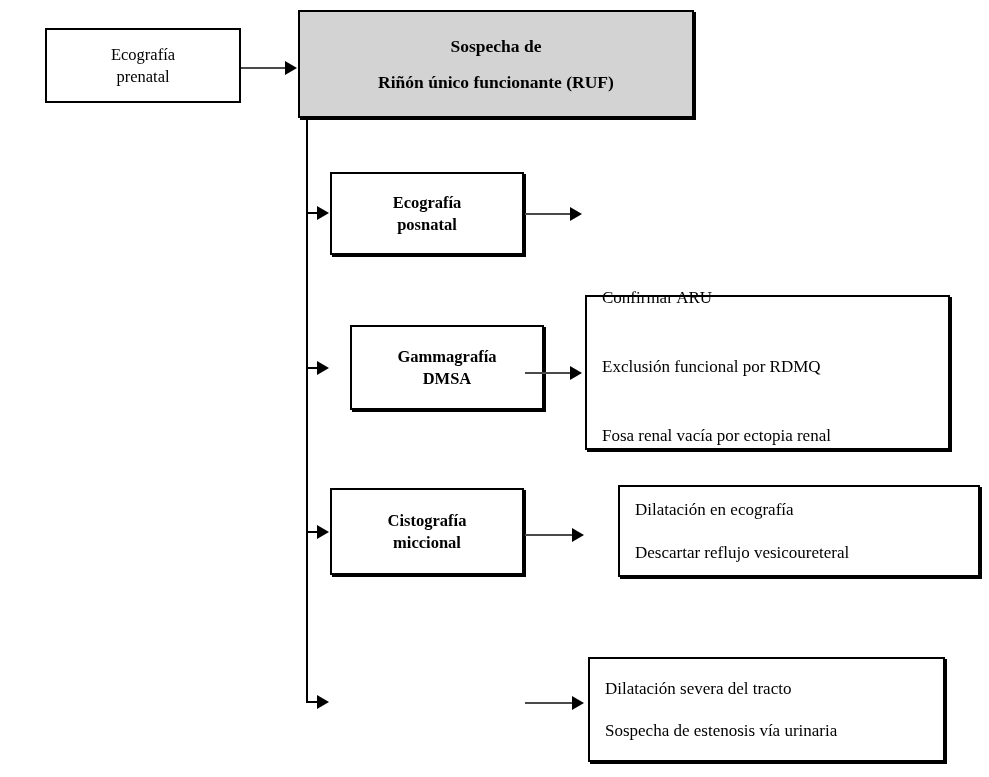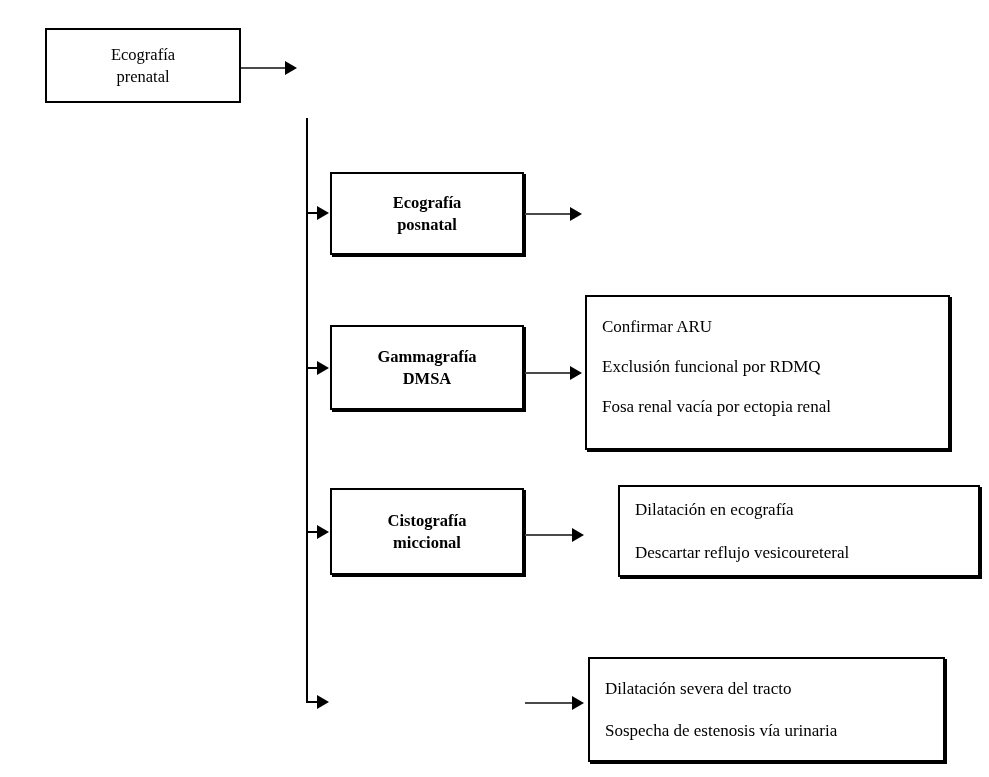--- a/index.html
+++ b/index.html
@@ -111,47 +111,51 @@
 <div id="canvas">
 
   <div class="box plain-box centered" style="left:45px; top:28px; width:196px; height:75px;">
     <span class="line">Ecografía</span>
     <span class="line">prenatal</span>
   </div>
 
   <div class="hline" style="left:241px; top:67px; width:46px;"></div>
   <div class="arrowhead" style="left:285px; top:61px;"></div>
 
+  <div class="box gray centered shadowed" style="left:298px; top:10px; width:396px; height:108px;">
+    <span class="line l1">Sospecha de</span>
+    <span class="line">Riñón único funcionante (RUF)</span>
+  </div>
 
   <div class="vline" style="left:306px; top:118px; height:584px;"></div>
 
   <div class="hline" style="left:306px; top:212px; width:16px; background:#000000;"></div>
   <div class="arrowhead" style="left:317px; top:206px;"></div>
 
   <div class="box stage-box centered shadowed" style="left:330px; top:172px; width:194px; height:83px;">
     <span class="line">Ecografía</span>
     <span class="line">posnatal</span>
   </div>
 
   <div class="hline" style="left:525px; top:213px; width:48px;"></div>
   <div class="arrowhead" style="left:570px; top:207px;"></div>
 
 
   <div class="hline" style="left:306px; top:367px; width:16px; background:#000000;"></div>
   <div class="arrowhead" style="left:317px; top:361px;"></div>
 
-  <div class="box stage-box centered shadowed" style="left:330px; top:325px; width:194px; height:85px;">
+  <div class="box stage-box centered shadowed" style="left:350px; top:325px; width:194px; height:85px;">
     <span class="line">Gammagrafía</span>
     <span class="line">DMSA</span>
   </div>
 
   <div class="hline" style="left:525px; top:372px; width:48px;"></div>
   <div class="arrowhead" style="left:570px; top:366px;"></div>
 
-  <div class="box detail-box leftish gap3 shadowed" style="left:585px; top:295px; width:365px; height:155px;">
+  <div class="box detail-box leftish gap3 shadowed" style="left:585px; top:295px; width:365px; height:155px;gap:29px;">
     <span class="line">Confirmar ARU</span>
     <span class="line">Exclusión funcional por RDMQ</span>
     <span class="line">Fosa renal vacía por ectopia renal</span>
   </div>
 
   <div class="hline" style="left:306px; top:531px; width:16px; background:#000000;"></div>
   <div class="arrowhead" style="left:317px; top:525px;"></div>
 
   <div class="box stage-box centered shadowed" style="left:330px; top:488px; width:194px; height:87px;">
     <span class="line">Cistografía</span>

